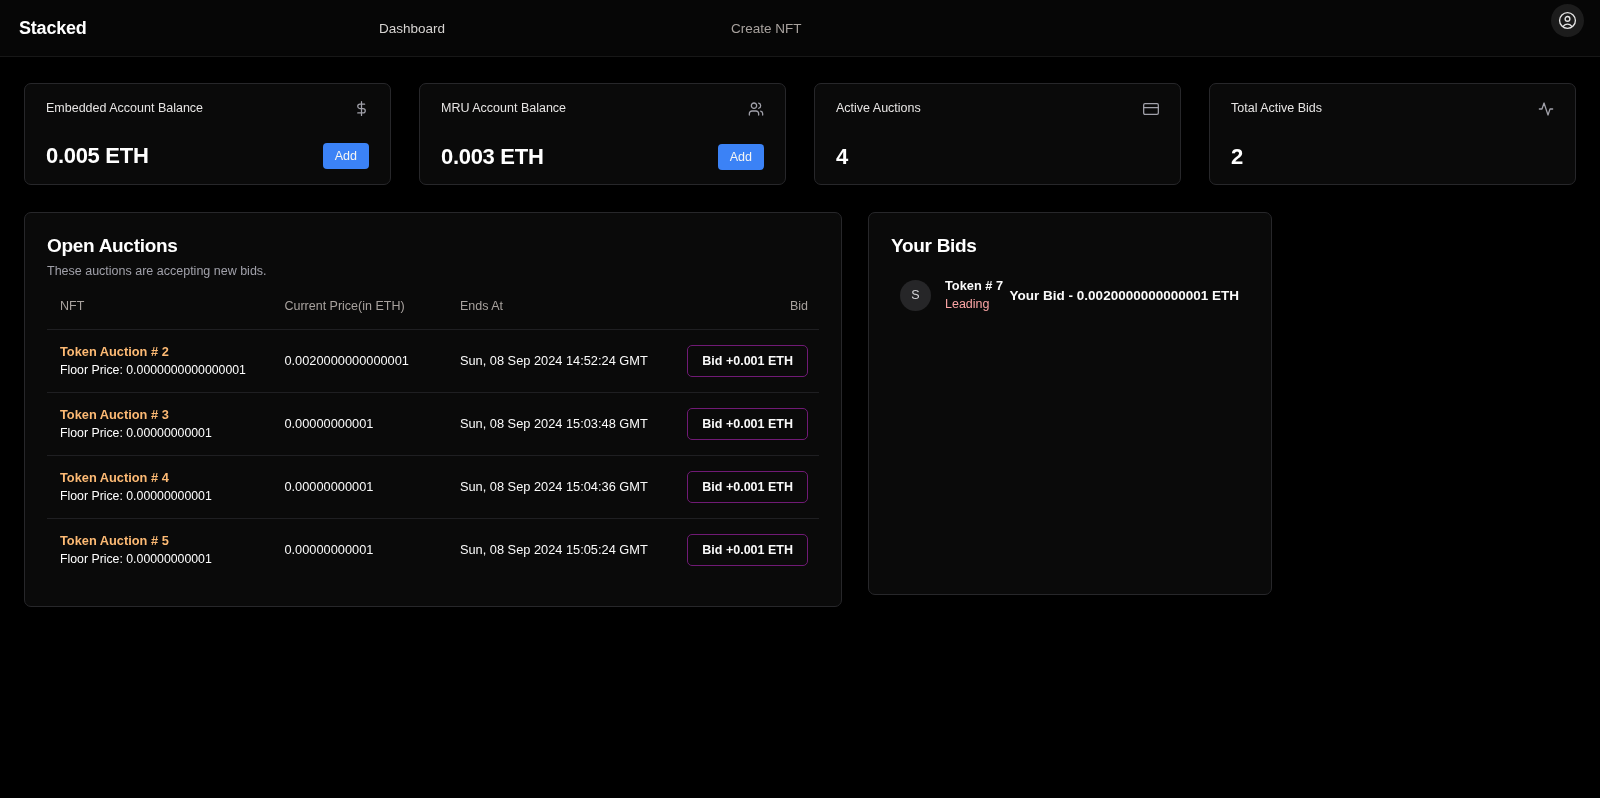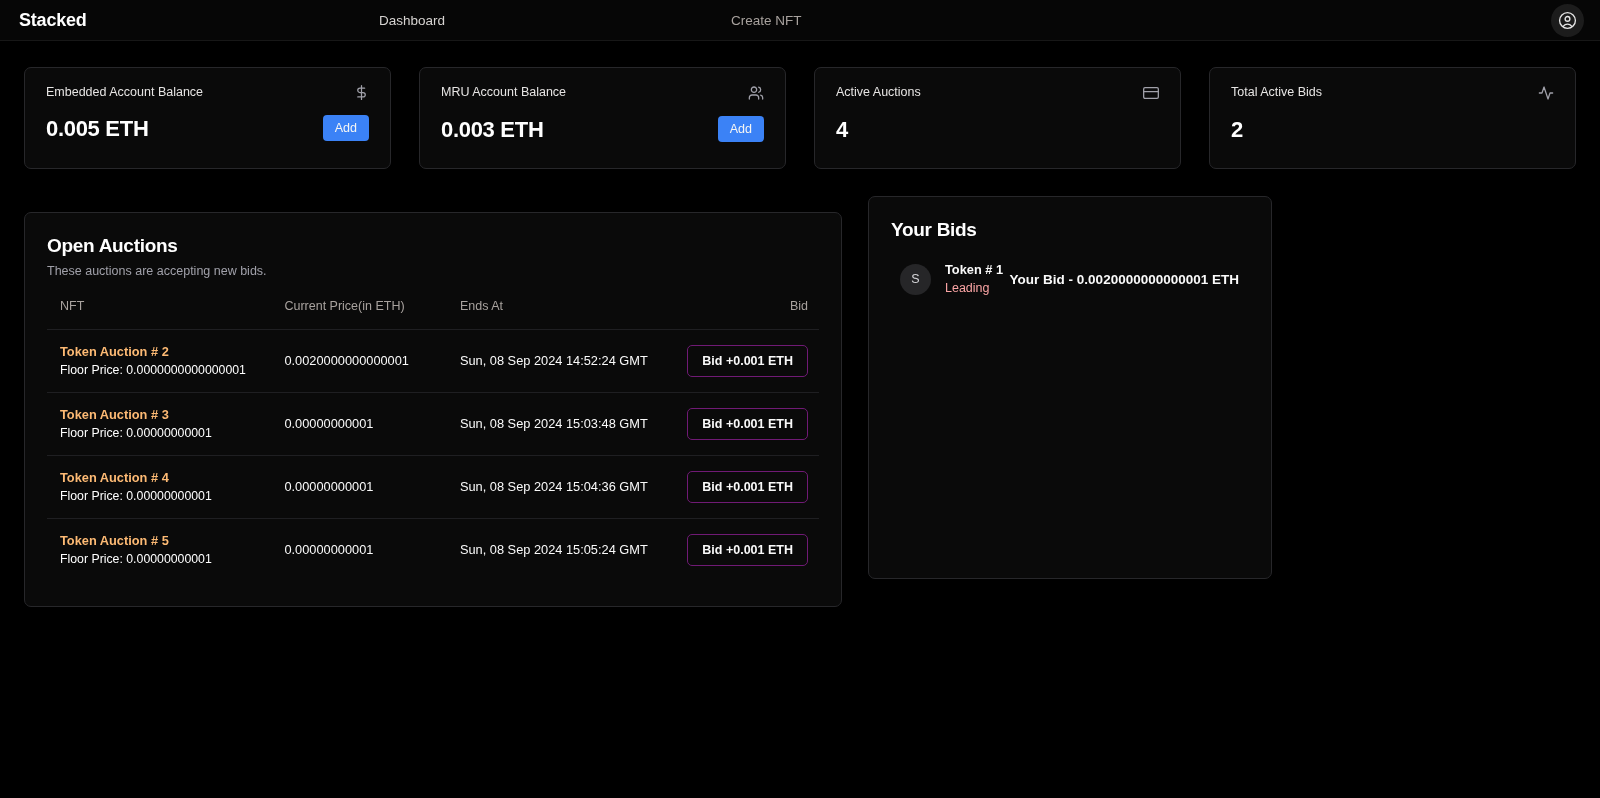--- a/index.html
+++ b/index.html
@@ -8,21 +8,21 @@
     width: 1600px;
     height: 798px;
     background: #000000;
     font-family: "Liberation Sans", sans-serif;
     color: #ffffff;
     overflow: hidden;
   }
 
   
   .navbar {
-    height: 41px;
+    height: 57px;
     width: 100%;
     background: #060606;
     border-bottom: 1px solid #171717;
     display: flex;
     align-items: center;
     position: relative;
   }
   .brand {
     font-size: 18px;
     font-weight: bold;
@@ -76,23 +76,23 @@
     justify-content: space-between;
   }
   .stat-title {
     font-size: 12.5px;
     color: #e7e5e4;
     font-weight: 400;
   }
   .stat-icon { color: #a1a1aa; display: block; }
   .stat-body {
     display: flex;
-    align-items: center;
+    align-items: flex-end;
     justify-content: space-between;
-    margin-top: 12px;
+    margin-top: 23px;
   }
   .stat-value {
     font-size: 22px;
     font-weight: bold;
     color: #ffffff;
     letter-spacing: -0.3px;
   }
   .add-btn {
     background: #3b82f6;
     color: #f5f5f4;
@@ -110,21 +110,21 @@
     display: flex;
     gap: 26px;
     padding: 27px 24px 0 24px;
     align-items: flex-start;
   }
   .panel {
     background: #0a0a0a;
     border: 1px solid #27272a;
     border-radius: 7px;
   }
-  .panel-auctions { width: 818px; padding: 22px 22px 26px 22px; margin-top: 16px; }
+  .panel-auctions { width: 818px; padding: 22px 22px 26px 22px; }
   .panel-bids { width: 404px; padding: 22px 22px 26px 22px; min-height: 383px; }
 
   .panel-title {
     font-size: 19px;
     font-weight: bold;
     color: #ffffff;
     letter-spacing: -0.3px;
   }
   .panel-sub {
     font-size: 12.5px;
@@ -375,21 +375,21 @@
       </tbody>
     </table>
   </div>
 
   <div class="panel panel-bids">
     <div class="panel-title">Your Bids</div>
     <div class="bids-list">
       <div class="bid-row">
         <div class="bid-avatar">S</div>
         <div class="bid-info">
-          <div class="bid-token">Token # 1</div>
+          <div class="bid-token">Token # 7</div>
           <div class="bid-status" style="color: #fca5a5;">Leading</div>
         </div>
         <div class="bid-amount">Your Bid - 0.0020000000000001 ETH</div>
       </div>
     </div>
   </div>
 
 </div>
 
 </body></html>

